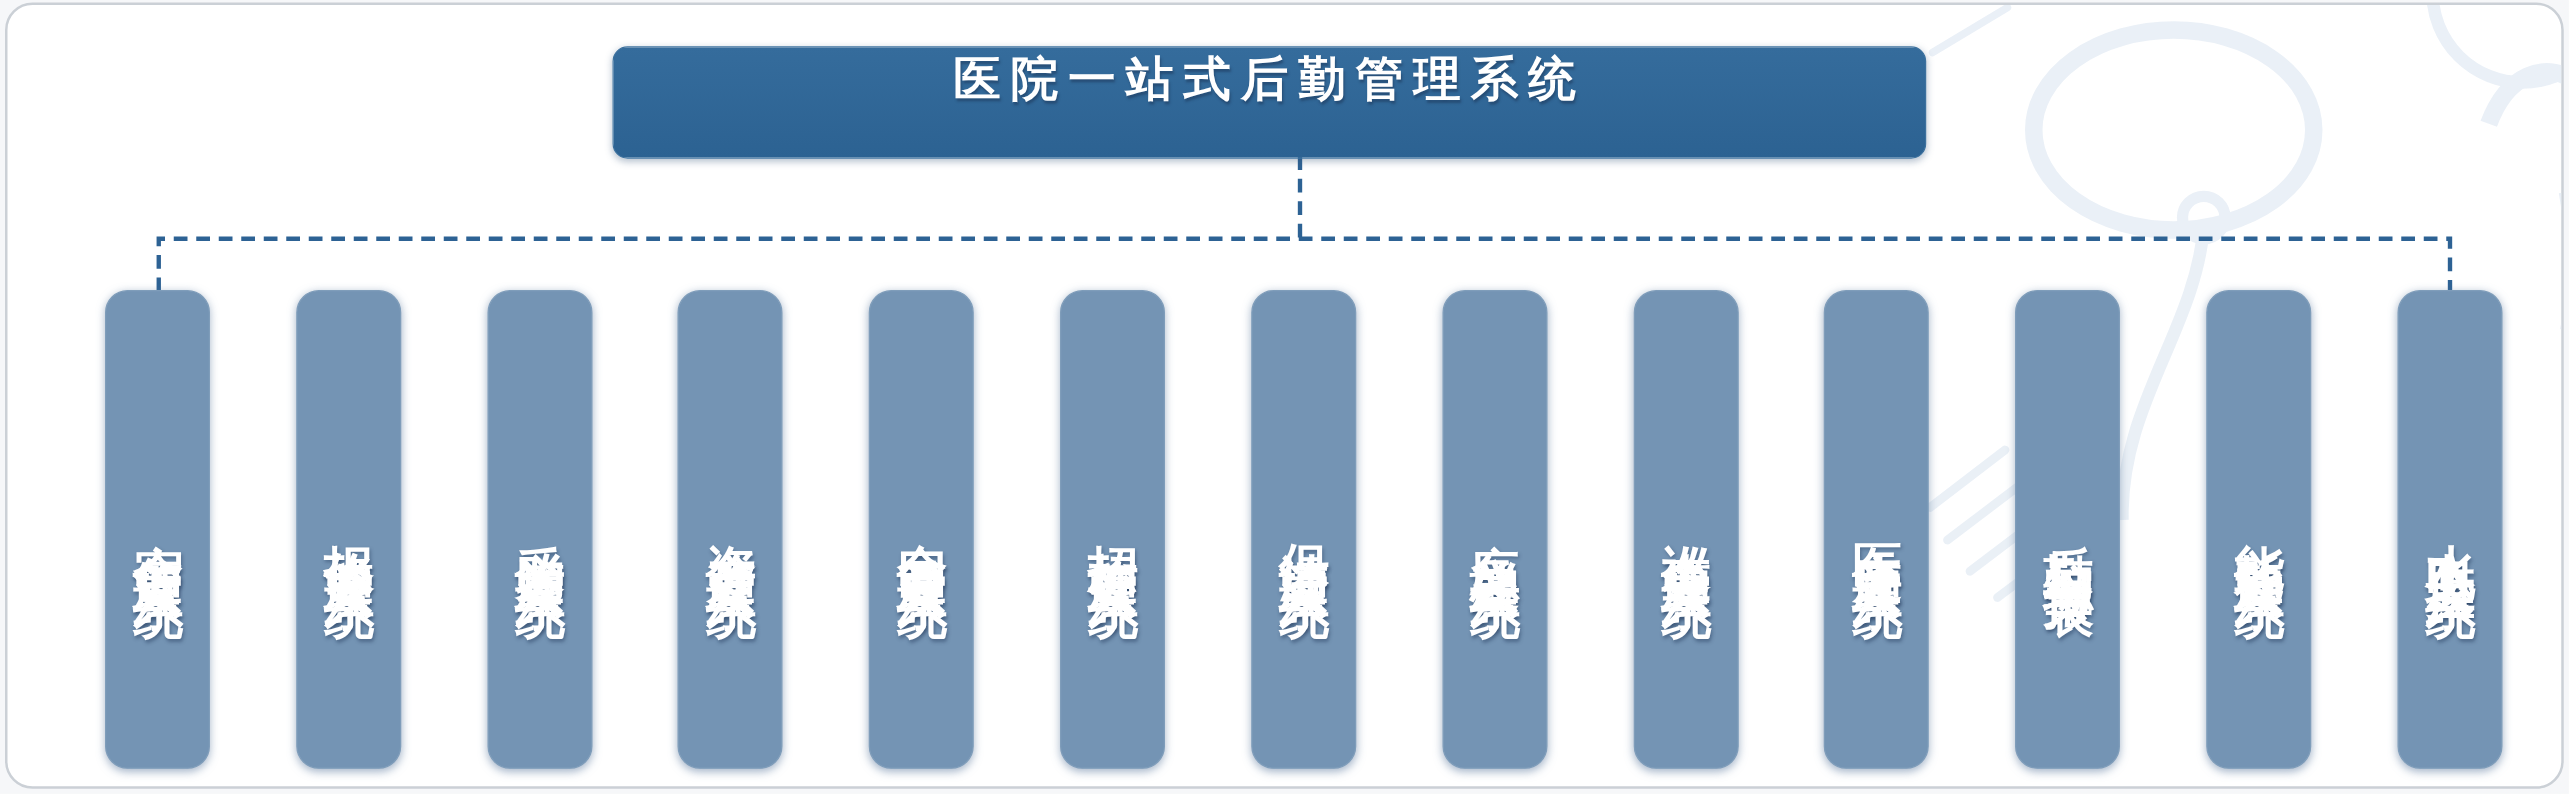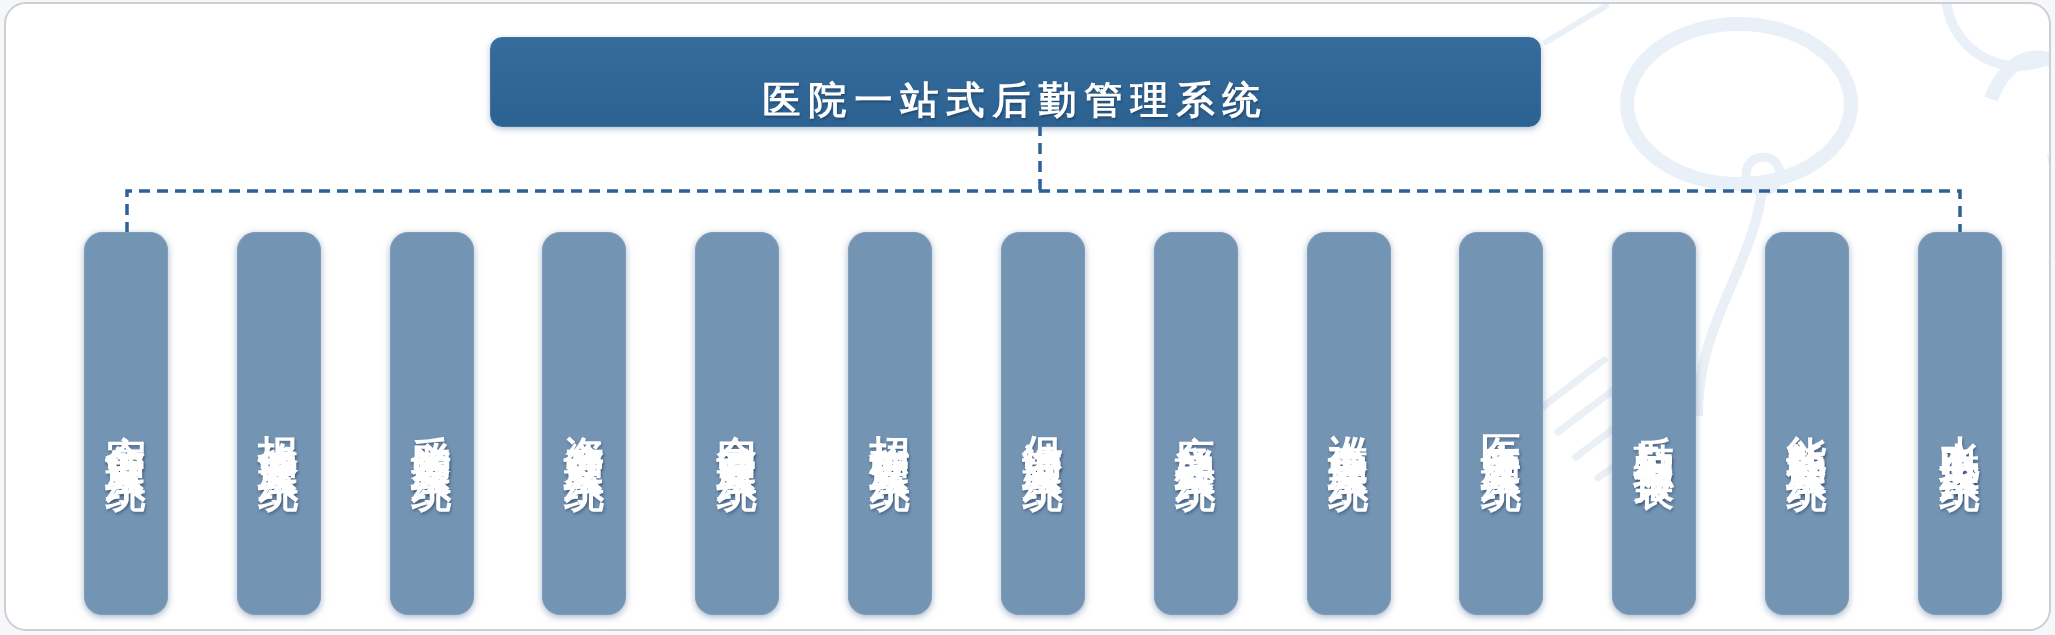--- a/index.html
+++ b/index.html
@@ -20,21 +20,21 @@
     background:#ffffff;border:2px solid var(--card-border);
     border-radius:22px;overflow:hidden;
   }
   svg.layer{position:absolute;left:0;top:0;width:2055px;height:635px;pointer-events:none;}
   .root-box{
     position:absolute;left:484px;top:33px;width:1049px;height:88px;
     background:linear-gradient(180deg,#356c9c,#2c6292);
     border:1px solid var(--root-border);
     border-radius:12px;
     box-shadow:0 2px 6px rgba(52,82,120,.35);
-    display:flex;align-items:flex-end;justify-content:center;
+    display:flex;align-items:flex-start;justify-content:center;
     z-index:3;
   }
   .root-box .title{
     color:var(--text-color);
     font-size:38px;font-weight:bold;letter-spacing:8px;
     text-shadow:1px 2px 2px rgba(25,45,75,.45);
     white-space:nowrap;
   }
   .systems-row{
     position:absolute;left:78px;top:228px;width:1918px;height:383px;

